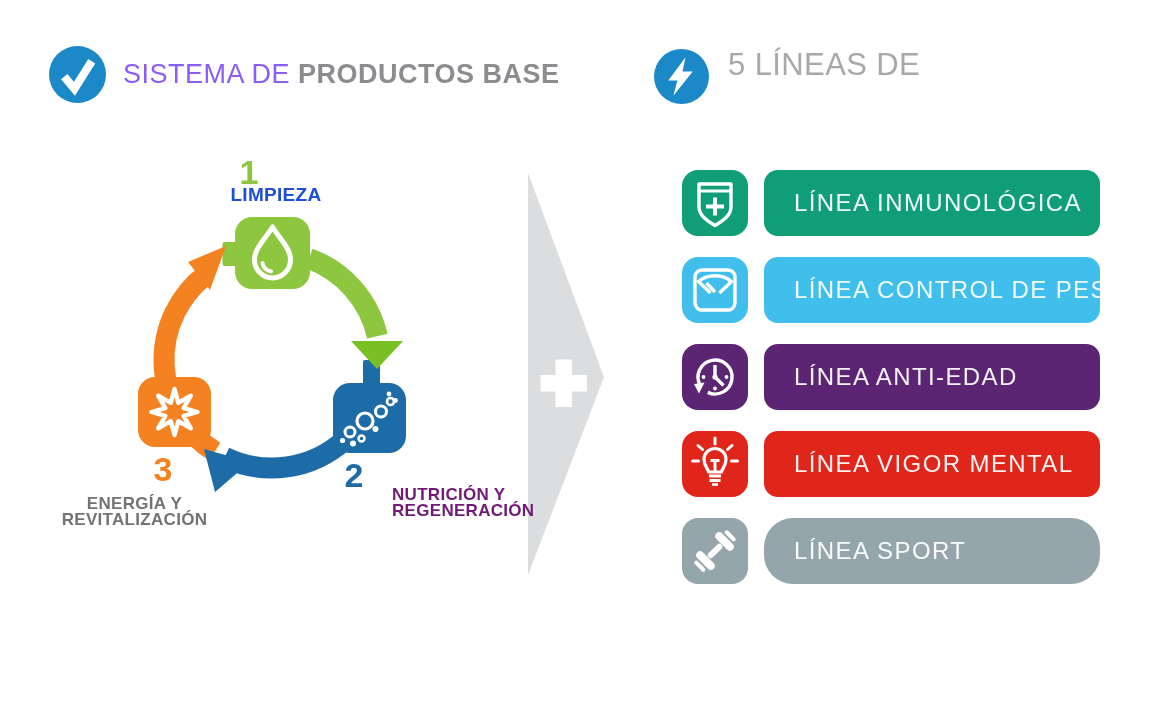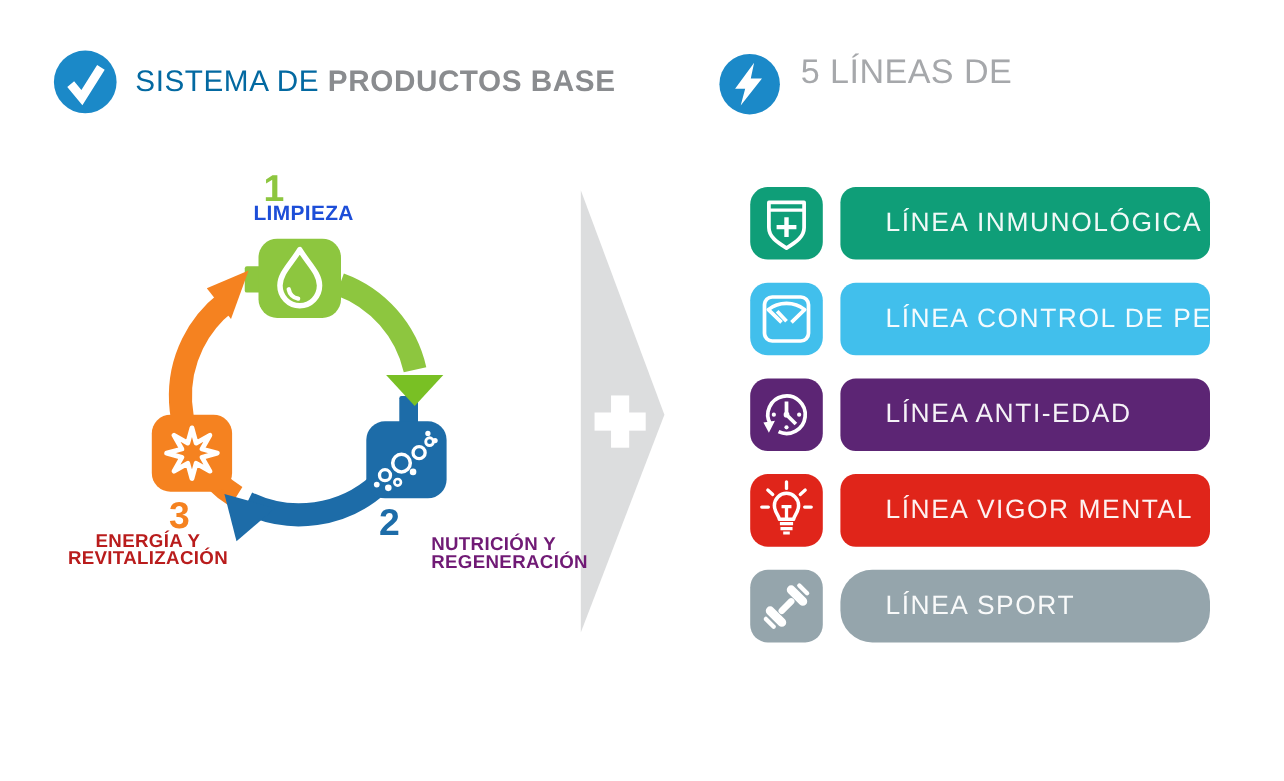--- a/index.html
+++ b/index.html
@@ -21,36 +21,36 @@
   
   .cycle-num{position:absolute;font-weight:700;font-size:34px;text-align:center;}
   .cycle-label{position:absolute;font-weight:700;font-size:17px;line-height:16px;letter-spacing:.3px;}
   .tac{text-align:center;}
   
   #lines{left:682px;top:170px;}
   .rrow{display:flex;margin-bottom:21px;}
   .ricon{width:66px;height:66px;border-radius:16px;flex:none;
     display:flex;align-items:center;justify-content:center;}
   .rbar{width:336px;height:66px;border-radius:14px;margin-left:16px;
-    display:flex;align-items:center;padding-left:41px;box-sizing:border-box;
+    display:flex;align-items:center;padding-left:30px;box-sizing:border-box;
     color:rgba(255,255,255,.94);font-size:24px;letter-spacing:1.4px;white-space:nowrap;}
   svg{display:block;}
   #scene{left:0;top:0;pointer-events:none;}
   .layer2{z-index:2;}
 </style>
 </head>
 <body>
 
 <div class="abs badge badge-left layer2" style="background-color: rgb(27, 137, 200);">
   <svg width="57" height="57" viewBox="0 0 56 56">
     <polyline points="15,30 25,42 42,15" fill="none" stroke="#ffffff" stroke-width="8"></polyline>
   </svg>
 </div>
 <div class="abs hdr-title-left layer2">
-  <span class="t-light" style="color: #0369a1; text-align: right;">SISTEMA DE</span>
+  <span class="t-light" style="color: #8b5cf6; text-align: right;">SISTEMA DE</span>
   <span class="t-bold" style="color: rgb(138, 140, 143);">PRODUCTOS BASE</span>
 </div>
 
 <div class="abs badge badge-right layer2" style="background-color: rgb(27, 137, 200);">
   <svg width="55" height="55" viewBox="0 0 54 54">
     <polygon points="31,8 14,31 23,31 19,46 38,22 28,22" fill="#ffffff"></polygon>
   </svg>
 </div>
 <div class="abs hdr-title-right layer2">
   <div class="line1" style="color: rgb(166, 168, 171);">5 LÍNEAS DE</div>
@@ -110,21 +110,21 @@
 <div class="cycle-num layer2" style="left: 234px; top: 153px; width: 30px; color: rgb(141, 198, 63);">1</div>
 <div class="cycle-label tac layer2" style="left: 206px; top: 187px; width: 140px; font-size: 19px; color: #1d4ed8;">LIMPIEZA</div>
 
 <div class="cycle-num layer2" style="left: 337px; top: 456px; width: 34px; color: rgb(29, 108, 168);">2</div>
 <div class="cycle-label layer2" style="left: 345px; top: 487px; width: 160px; color: #701a75; margin-left: 47px;">
   <div>NUTRICIÓN Y</div>
   <div>REGENERACIÓN</div>
 </div>
 
 <div class="cycle-num layer2" style="left: 146px; top: 450px; width: 34px; color: rgb(245, 130, 32);">3</div>
-<div class="cycle-label tac layer2" style="left: 42px; top: 484px; width: 185px; color: #b91c1c;">
+<div class="cycle-label tac layer2" style="left: 42px; top: 496px; width: 185px; color: #737373;">
   <div>ENERGÍA Y</div>
   <div>REVITALIZACIÓN</div>
 </div>
 
 <div id="lines" class="abs layer2">
 
   <div class="rrow">
     <div class="ricon" style="background-color: rgb(15, 158, 120);">
       <svg width="66" height="66" viewBox="0 0 66 66">
         <path d="M17 14 h32 v23 c0 8 -7 13 -16 18.5 c-9 -5.5 -16 -10.5 -16 -18.5 z" fill="none" stroke="#ffffff" stroke-width="3.4" stroke-linejoin="round"></path>

